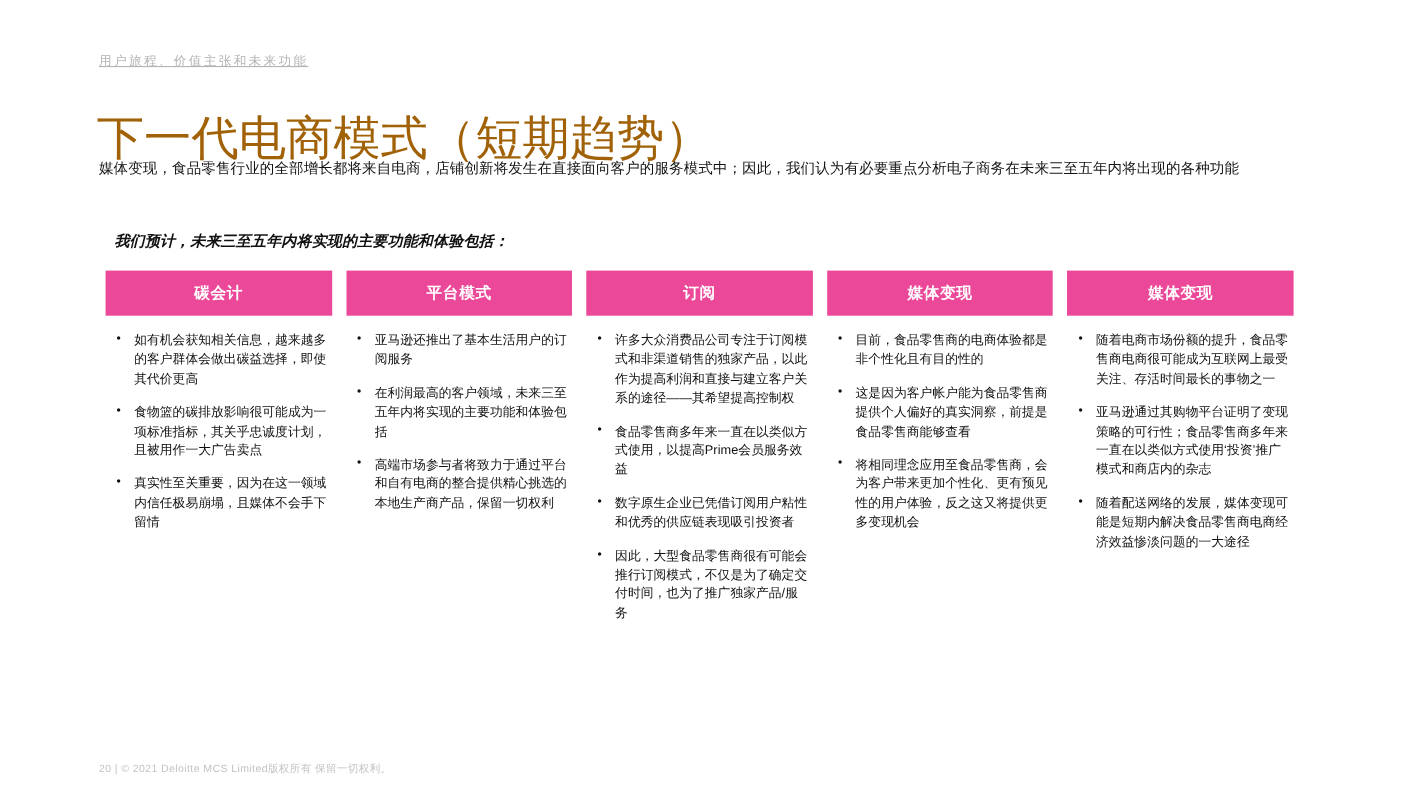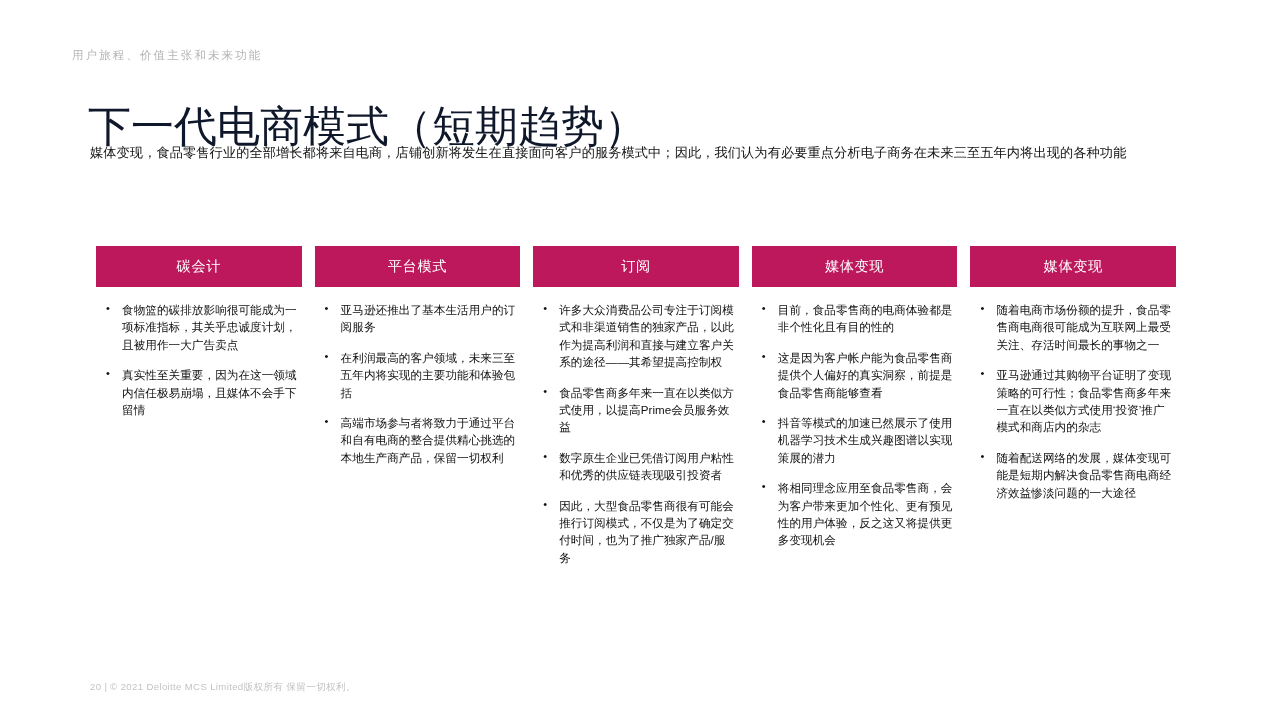--- a/index.html
+++ b/index.html
@@ -18,36 +18,37 @@
   .slide {
     position: relative;
     width: 1280px;
     height: 720px;
     box-sizing: border-box;
   }
 
   
   .eyebrow {
     position: absolute;
-    left: 72px;
+    left: 90px;
     top: 48px;
     font-size: 11.5px;
     color: #b4b4b4;
     letter-spacing: 2.1px;
     font-weight: 400;
     white-space: nowrap;
+    text-decoration: underline;
   }
   .page-title {
     position: absolute;
     left: 88px;
     top: 71px;
     font-size: 43px;
     font-weight: 400;
     letter-spacing: 0px;
-    color: #0f172a;
+    color: #a16207;
     white-space: nowrap;
     line-height: 1.22;
   }
   .deck {
     position: absolute;
     left: 90px;
     top: 144px;
     width: 1094px;
     font-size: 13.2px;
     line-height: 1.42;
@@ -73,28 +74,28 @@
     top: 246px;
     width: 1080px;
     display: flex;
     gap: 13px;
   }
   .col {
     flex: 1 1 0;
     min-width: 0;
   }
   .col-head {
-    background: #be185d;
+    background: #ec4899;
     color: #ffffff;
     height: 41px;
     display: flex;
     align-items: center;
     justify-content: center;
     font-size: 14.2px;
-    font-weight: 400;
+    font-weight: 700;
     letter-spacing: 0.6px;
   }
   .col-body {
     padding: 14px 2px 0 4px;
   }
   ul.bullets {
     list-style: none;
     margin: 0;
     padding: 0;
   }
@@ -118,45 +119,47 @@
     top: -1px;
     font-size: 11px;
     line-height: 1.6;
     color: #101010;
   }
 
   
   .footer {
     position: absolute;
     left: 90px;
-    bottom: 26px;
+    bottom: 14px;
     font-size: 9.6px;
     color: #c3c3c3;
     letter-spacing: 0.35px;
     white-space: nowrap;
   }
 </style>
 </head>
 <body>
 
 <div class="slide">
 
   <div class="eyebrow">用户旅程、价值主张和未来功能</div>
 
   <h1 class="page-title">下一代电商模式（短期趋势）</h1>
 
   <div class="deck">媒体变现，食品零售行业的全部增长都将来自电商，店铺创新将发生在直接面向客户的服务模式中；因此，我们认为有必要重点分析电子商务在未来三至五年内将出现的各种功能</div>
 
+  <div class="lead-in">我们预计，未来三至五年内将实现的主要功能和体验包括：</div>
 
   <div class="columns">
 
     <div class="col">
       <div class="col-head">碳会计</div>
       <div class="col-body">
         <ul class="bullets">
+          <li>如有机会获知相关信息，越来越多的客户群体会做出碳益选择，即使其代价更高</li>
           <li>食物篮的碳排放影响很可能成为一项标准指标，其关乎忠诚度计划，且被用作一大广告卖点</li>
           <li>真实性至关重要，因为在这一领域内信任极易崩塌，且媒体不会手下留情</li>
         </ul>
       </div>
     </div>
 
     <div class="col">
       <div class="col-head">平台模式</div>
       <div class="col-body">
         <ul class="bullets">
@@ -178,21 +181,20 @@
         </ul>
       </div>
     </div>
 
     <div class="col">
       <div class="col-head">媒体变现</div>
       <div class="col-body">
         <ul class="bullets">
           <li>目前，食品零售商的电商体验都是非个性化且有目的性的</li>
           <li>这是因为客户帐户能为食品零售商提供个人偏好的真实洞察，前提是食品零售商能够查看</li>
-          <li>抖音等模式的加速已然展示了使用机器学习技术生成兴趣图谱以实现策展的潜力</li>
           <li>将相同理念应用至食品零售商，会为客户带来更加个性化、更有预见性的用户体验，反之这又将提供更多变现机会</li>
         </ul>
       </div>
     </div>
 
     <div class="col">
       <div class="col-head">媒体变现</div>
       <div class="col-body">
         <ul class="bullets">
           <li>随着电商市场份额的提升，食品零售商电商很可能成为互联网上最受关注、存活时间最长的事物之一</li>

